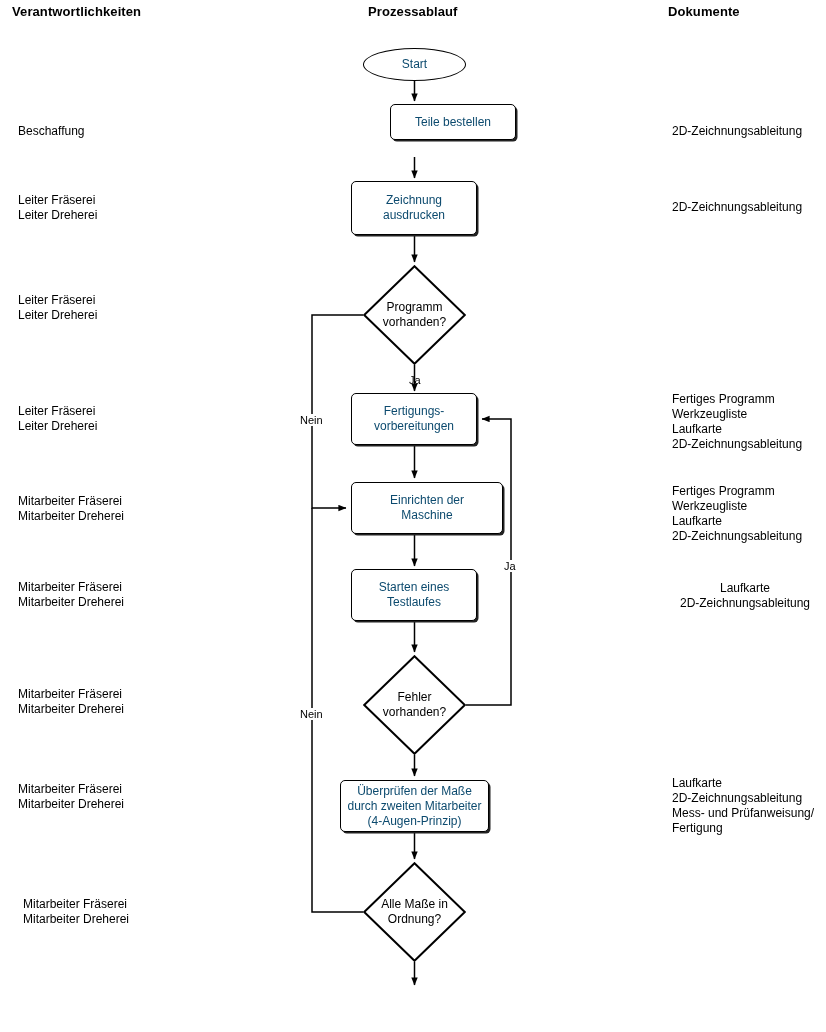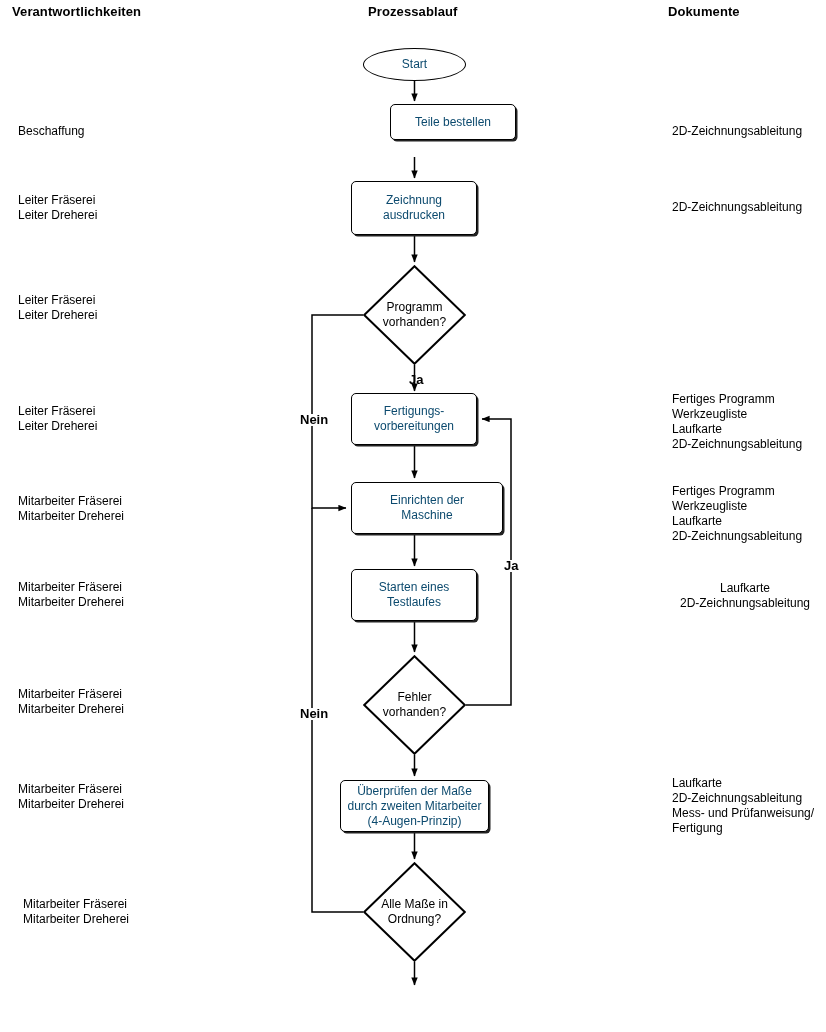--- a/index.html
+++ b/index.html
@@ -63,24 +63,23 @@
     left:0;top:0;
     width:100%;height:100%;
     display:flex;align-items:center;justify-content:center;
     text-align:center;
     font-size:12px;line-height:15px;
     white-space:pre-line;
     pointer-events:none;
   }
   .edge-lbl{
     position:absolute;
-    font-size:13px;
+    font-size:11px;
     line-height:12px;
     white-space:nowrap;
-    font-weight:bold;
   }
   svg.lines{position:absolute;left:0;top:0;width:826px;height:1032px;overflow:visible;}
 </style>
 </head>
 <body>
 
 <div id="canvas">
 
   <div class="hdr" style="left:12px;top:4px;">Verantwortlichkeiten</div>
 

